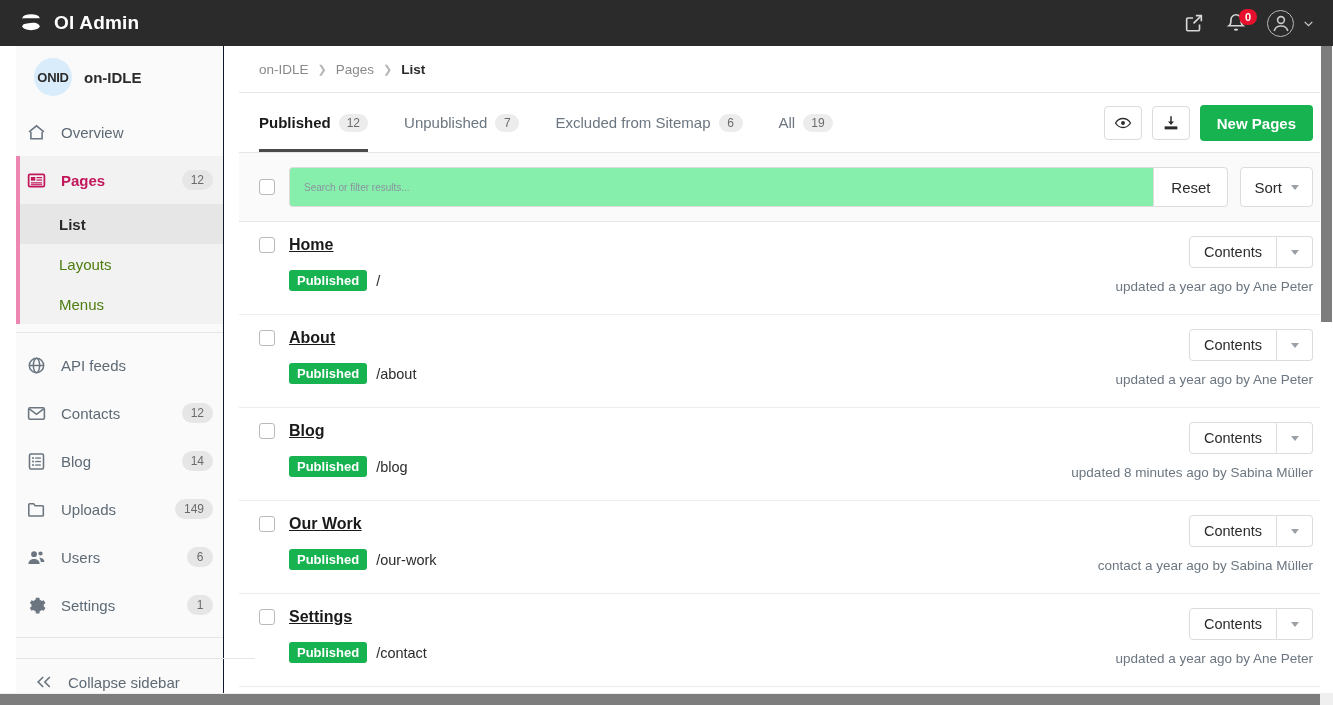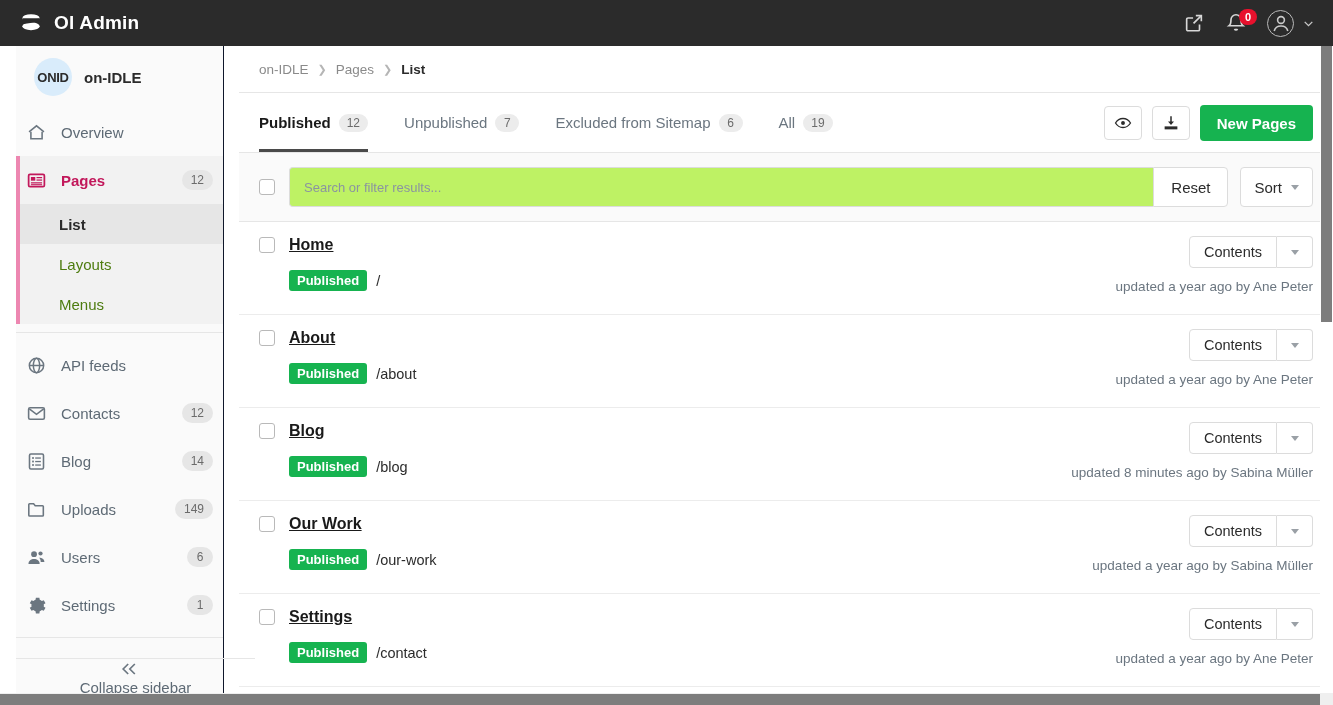--- a/index.html
+++ b/index.html
@@ -87,21 +87,21 @@
     padding-left: 43px; font-size: 15px; color: #4d7c0f; cursor: pointer;
   }
   .sub-item.active { background: #e6e6e6; color: #2b2b2b; font-weight: 700; }
   .nav-sep { height: 1px; background: #e6e6e6; margin: 8px 0; }
   .sidebar-bottom {
     position: absolute; left: 0; bottom: 0; width: 239px;
     border-top: 1px solid #e6e6e6;
   }
   .collapse-row {
     display:flex; align-items:center; height: 46px; padding: 0 18px;
-    font-size: 15px; color:#5e6a75; cursor: pointer; flex-direction: column;
+    font-size: 15px; color:#5e6a75; cursor: pointer;
   }
   .collapse-row .ic { width: 20px; height: 20px; margin-right: 14px; display:block; }
 
   
   .main {
     position: absolute; top: 46px; left: 239px;
     width: 1094px; height: 659px; background: #fff;
     overflow: hidden;
   }
   .breadcrumb {
@@ -150,21 +150,21 @@
     padding: 14px 20px; background:#fafafa;
     border-top: 1px solid #e6e6e6; border-bottom: 1px solid #e6e6e6;
   }
   .cbx {
     width: 16px; height: 16px; border:1px solid #b9b9b9; border-radius: 3px;
     background:#fff; flex: 0 0 16px; cursor:pointer;
   }
   .search-input {
     flex: 1; height: 40px; margin-left: 14px;
     border: 1px solid #dcdcdc; border-right: none; border-radius: 4px 0 0 4px;
-    padding: 0 14px; font-size: 13px; color:#5e6a75; background:#bef264;
+    padding: 0 14px; font-size: 10px; color:#5e6a75; background:#86efac;
     font-family: inherit; outline: none;
   }
   .search-input::placeholder { color:#8a94a0; }
   .btn-reset {
     height: 40px; padding: 0 17px; border:1px solid #dcdcdc; background:#fff;
     border-radius: 0 4px 4px 0; font-size: 15px; color:#2b2b2b; cursor:pointer;
     font-family: inherit;
   }
   .btn-sort {
     height: 40px; margin-left: 12px; padding: 0 13px;
@@ -511,21 +511,21 @@
         <span class="badge-published">Published</span>
         <span class="row-path">/our-work</span>
       </div>
       <div class="row-right">
         <span class="split-btn">
           <span class="split-main">Contents</span>
           <span class="split-caret">
             <span class="caret"></span>
           </span>
         </span>
-        <div class="row-updated">updated a year ago by Sabina Müller</div>
+        <div class="row-updated">contact a year ago by Sabina Müller</div>
       </div>
     </div>
 
     <div class="row">
       <div class="row-top">
         <span class="cbx"></span>
         <span class="row-title">Settings</span>
       </div>
       <div class="row-meta">
         <span class="badge-published">Published</span>

